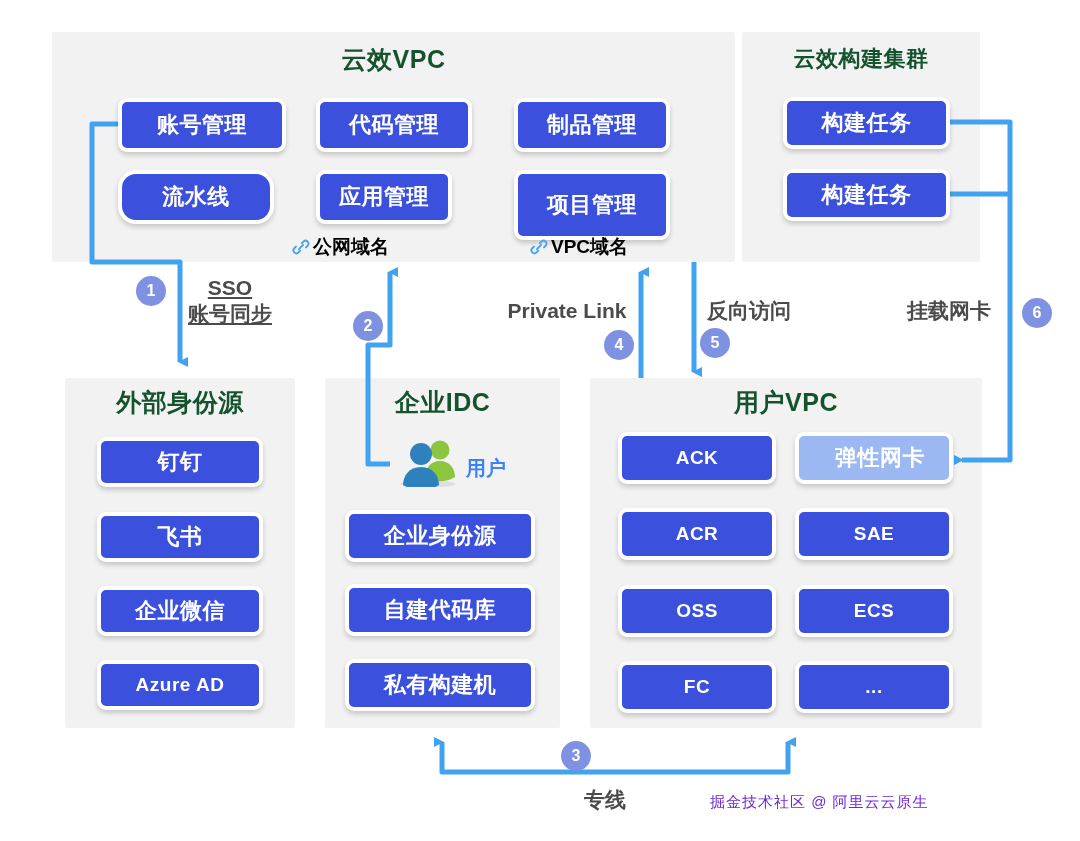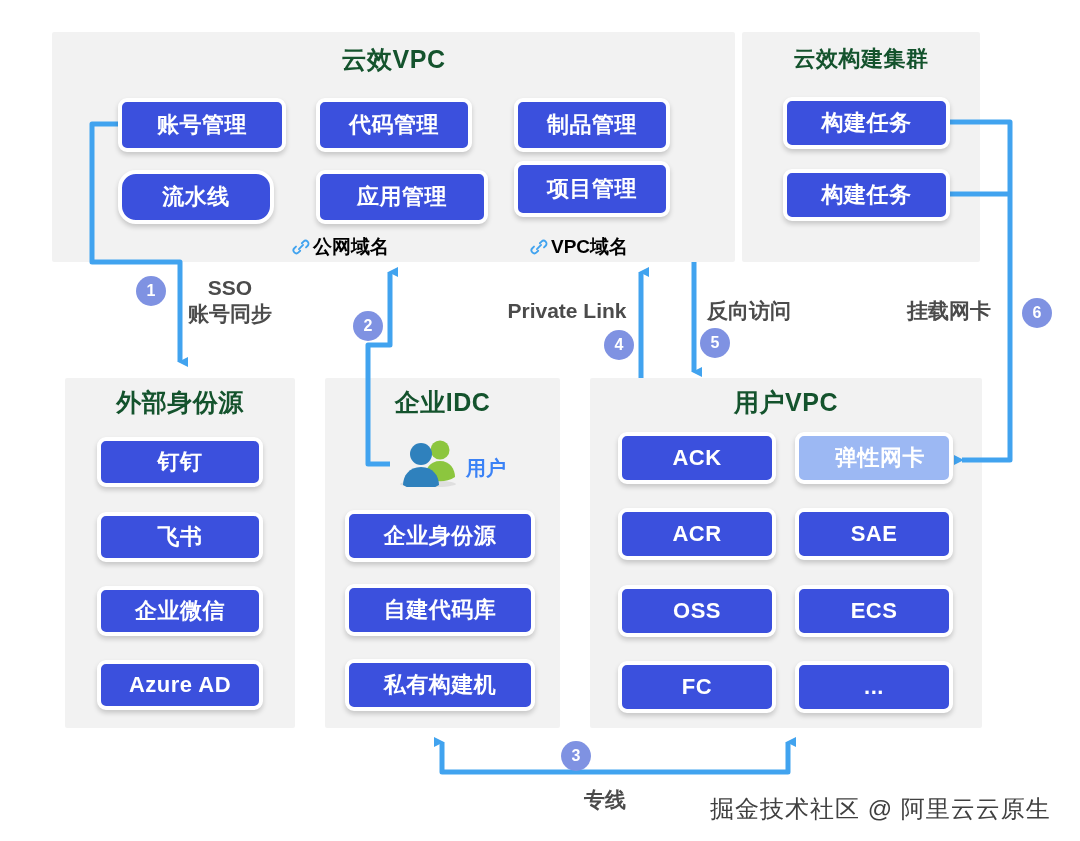--- a/index.html
+++ b/index.html
@@ -44,21 +44,21 @@
     align-items: center;
     justify-content: center;
     box-sizing: border-box;
     letter-spacing: .5px;
     white-space: nowrap;
   }
   .node.light {
     background: #9cb8f3;
     color: #ffffff;
   }
-  .node.lat { font-size: 22px; }
+  .node.lat { font-size: 19px; }
 
   .domain-label {
     position: absolute;
     color: #000000;
     font-size: 19px;
     font-weight: bold;
     display: flex;
     align-items: center;
     gap: 2px;
     white-space: nowrap;
@@ -93,22 +93,22 @@
   .users-label {
     position: absolute;
     color: #3b82f6;
     font-weight: bold;
     font-size: 20px;
     white-space: nowrap;
   }
 
   .watermark {
     position: absolute;
-    color: #404040;
-    font-size: 24px;
+    color: #6d28d9;
+    font-size: 15px;
     white-space: nowrap;
     letter-spacing: 1px;
   }
 
   svg.wires { position: absolute; left: 0; top: 0; width: 1080px; height: 841px; pointer-events: none; }
 </style>
 </head>
 <body>
 
 <div id="canvas">
@@ -146,22 +146,22 @@
     <path d="M442,742 L442,772 L788,772 L788,742" fill="none" stroke="#41a3ef" stroke-width="5" stroke-linejoin="round" marker-start="url(#ah-up)" marker-end="url(#ah-up)"></path>
   </svg>
 
   <div class="panel-title" style="left:52px; width:683px; top:43px;">云效VPC</div>
 
   <div class="node" style="left:118px; top:98px; width:168px; height:54px;">账号管理</div>
   <div class="node" style="left:316px; top:98px; width:156px; height:54px;">代码管理</div>
   <div class="node" style="left:514px; top:98px; width:156px; height:54px;text-align:right;">制品管理</div>
 
   <div class="node" style="left:118px; top:170px; width:156px; height:54px;border-radius:18px;">流水线</div>
-  <div class="node" style="left:316px; top:170px; width:172px; height:54px;">应用管理</div>
-  <div class="node" style="left:514px; top:161px; width:156px; height:56px;">项目管理</div>
+  <div class="node" style="left:316px; top:170px; width:136px; height:54px;">应用管理</div>
+  <div class="node" style="left:514px; top:170px; width:156px; height:70px;">项目管理</div>
 
   <div class="domain-label" style="left:291px; top:234px;">
     <span class="link-icon">
       <svg viewBox="0 0 24 24" width="20" height="20" fill="none" stroke="#41a3ef" stroke-width="2.2" stroke-linecap="round">
         <path d="M9.5 14.5 L14.5 9.5"></path>
         <path d="M13 7.5 L15 5.5 a3.5 3.5 0 0 1 5 5 L18 12.5"></path>
         <path d="M11 16.5 L9 18.5 a3.5 3.5 0 0 1 -5 -5 L6 11.5"></path>
       </svg>
     </span>
     <span>公网域名</span>
@@ -177,21 +177,21 @@
     </span>
     <span>VPC域名</span>
   </div>
 
   <div class="panel-title small" style="left:742px; width:238px; top:44px;">云效构建集群</div>
 
   <div class="node" style="left:783px; top:97px; width:167px; height:52px;">构建任务</div>
   <div class="node" style="left:783px; top:169px; width:167px; height:52px;">构建任务</div>
 
   <div class="badge" style="left:136px; top:276px;">1</div>
-  <div class="flow-label" style="left:178px; top:275px; width:104px;">
+  <div class="flow-label" style="left:178px; top:275px; width:104px;text-decoration:underline;">
     <div>SSO</div>
     <div>账号同步</div>
   </div>
 
   <div class="badge" style="left:353px; top:311px;">2</div>
 
   <div class="flow-label" style="left:500px; top:298px; width:134px;">
     <div>Private Link</div>
   </div>
   <div class="badge" style="left:604px; top:330px;">4</div>

